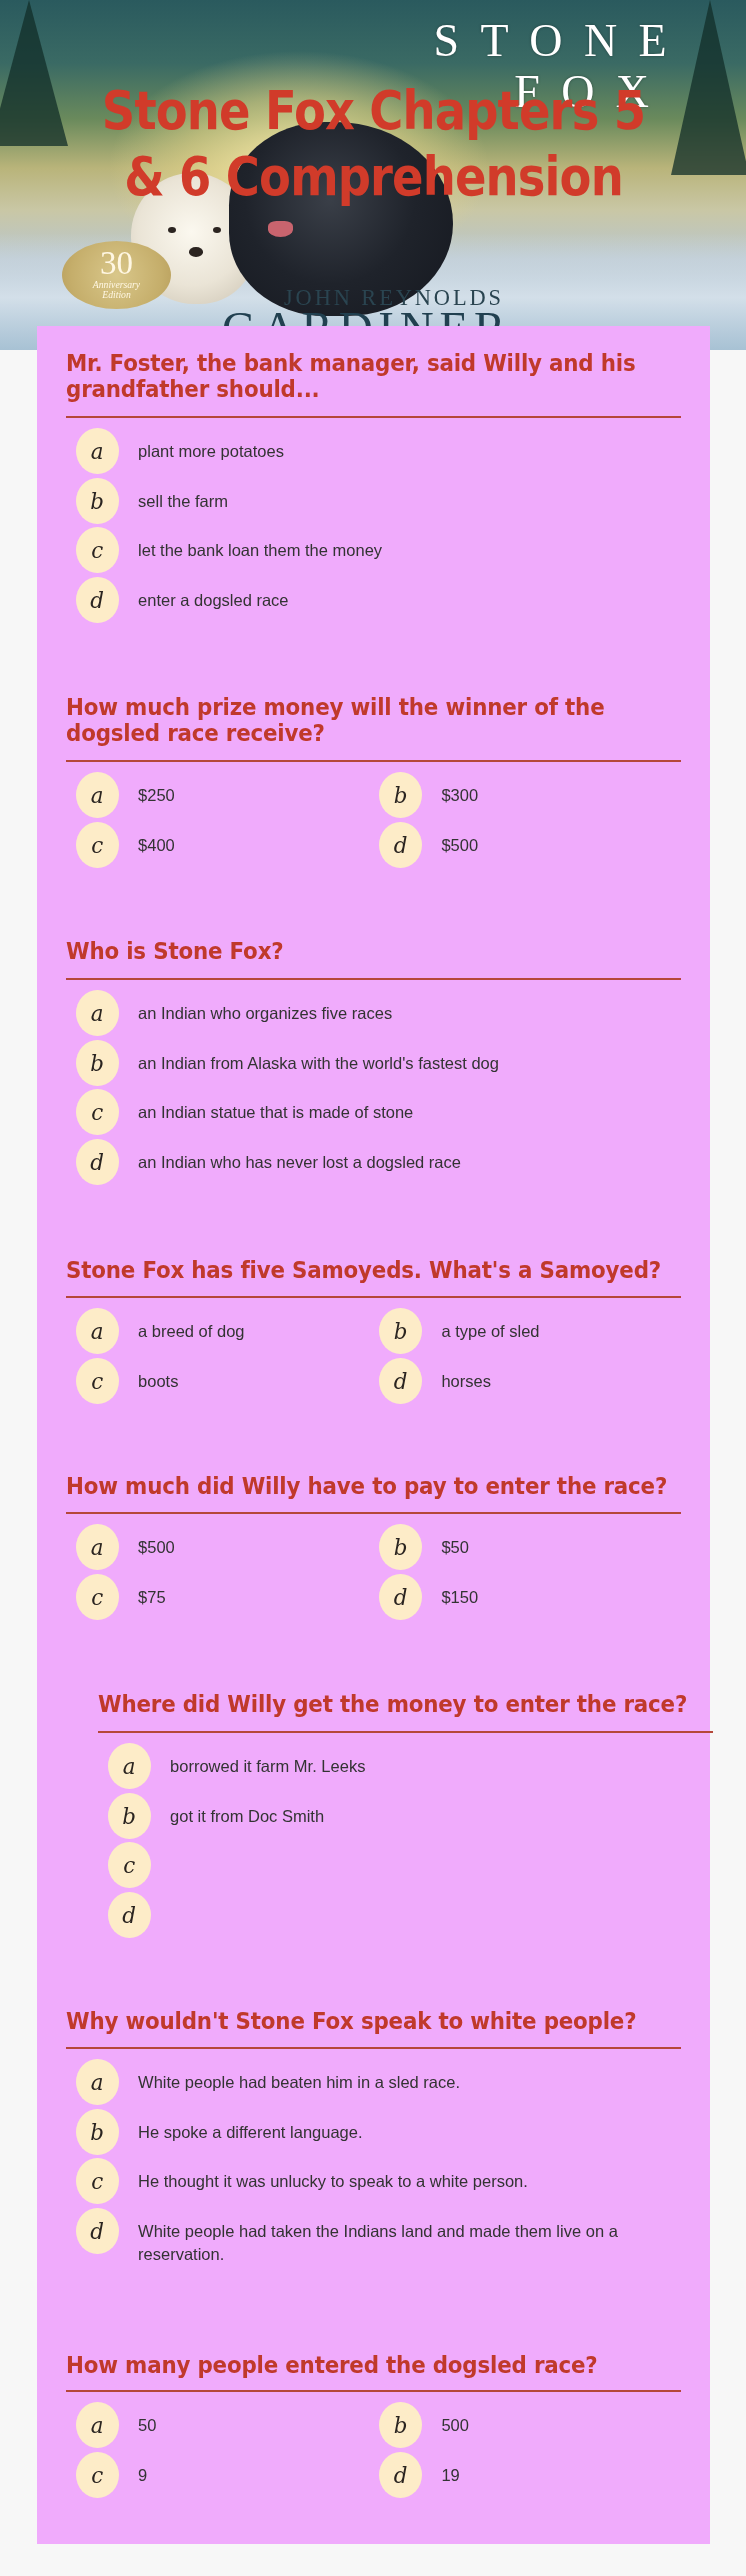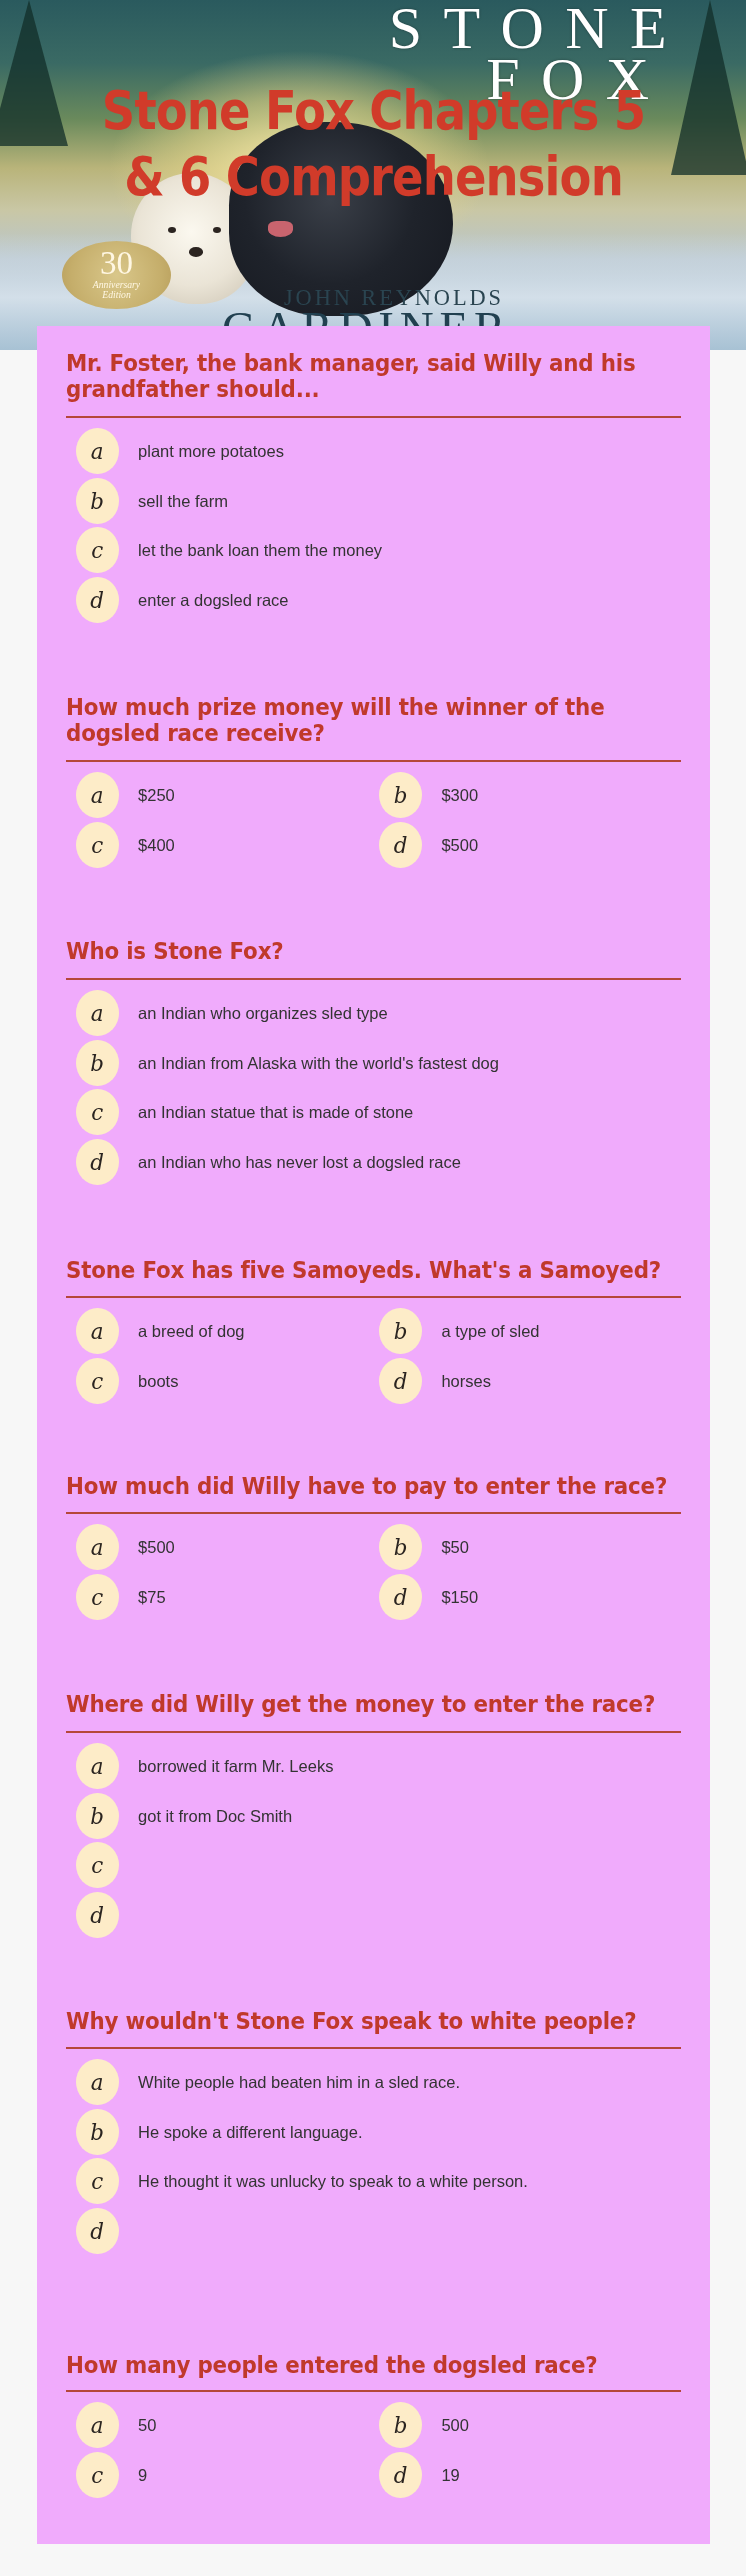--- a/index.html
+++ b/index.html
@@ -25,23 +25,23 @@
   .banner .tree {
     position: absolute; top: 0; width: 0; height: 0;
     border-left: 39px solid transparent; border-right: 39px solid transparent;
     border-bottom: 146px solid rgba(18,46,40,0.75);
   }
   .banner .snow {
     position: absolute; left: 0; right: 0; bottom: 0; height: 117px;
     background: linear-gradient(180deg, rgba(230,236,242,0) 0%, rgba(222,232,240,0.8) 55%, rgba(170,196,214,0.9) 100%);
   }
   .cover-title {
-    position: absolute; left: 163px; top: 3px; width: 525px;
+    position: absolute; left: 163px; top: 15px; width: 525px;
     font-family: "Liberation Serif", serif;
-    color: #ffffff; font-size: 60px; letter-spacing: 21.4px; line-height: 51px;
+    color: #ffffff; font-size: 46px; letter-spacing: 21.4px; line-height: 51px;
     text-shadow: 0 0 2.9px rgba(0,0,0,0.35);
     text-align: right;
   }
   .cover-title .line2 { display: block; padding-right: 17.5px; }
   .dog-white {
     position: absolute; left: 131px; top: 173px; width: 126px; height: 131px;
     border-radius: 48% 52% 45% 50%;
     background: radial-gradient(circle at 48% 45%, #fbf8ef 0%, #eae4d6 55%, #c9c1b0 100%);
   }
   .dog-white .eye { position: absolute; width: 7.8px; height: 5.8px; background: #2b2420; border-radius: 50%; top: 54px; }
@@ -196,21 +196,21 @@
       </div>
     </div>
   </div>
 
   <div class="question" style="top:612px;">
     <div class="q-heading">Who is Stone Fox?</div>
     <div class="q-divider" style="top:40px;"></div>
     <div class="options" style="top:52px;">
       <div class="option" style="left:9.7px; top:0px;">
         <div class="opt-circle">a</div>
-        <div class="opt-text">an Indian who organizes sled type</div>
+        <div class="opt-text">an Indian who organizes five races</div>
       </div>
       <div class="option" style="left:9.7px; top:50px;">
         <div class="opt-circle">b</div>
         <div class="opt-text">an Indian from Alaska with the world's fastest dog</div>
       </div>
       <div class="option" style="left:9.7px; top:99px;">
         <div class="opt-circle">c</div>
         <div class="opt-text">an Indian statue that is made of stone</div>
       </div>
       <div class="option" style="left:9.7px; top:149px;">
@@ -259,21 +259,21 @@
         <div class="opt-circle">c</div>
         <div class="opt-text">$75</div>
       </div>
       <div class="option" style="left:313px; top:50px;">
         <div class="opt-circle">d</div>
         <div class="opt-text">$150</div>
       </div>
     </div>
   </div>
 
-  <div class="question" style="top:1365px;">
+  <div class="question" style="top:1365px;margin-left:32px;">
     <div class="q-heading">Where did Willy get the money to enter the race?</div>
     <div class="q-divider" style="top:40px;"></div>
     <div class="options" style="top:52px;">
       <div class="option" style="left:9.7px; top:0px;">
         <div class="opt-circle">a</div>
         <div class="opt-text">borrowed it farm Mr. Leeks</div>
       </div>
       <div class="option" style="left:9.7px; top:50px;">
         <div class="opt-circle">b</div>
         <div class="opt-text">got it from Doc Smith</div>
@@ -298,20 +298,21 @@
       <div class="option" style="left:9.7px; top:50px;">
         <div class="opt-circle">b</div>
         <div class="opt-text">He spoke a different language.</div>
       </div>
       <div class="option" style="left:9.7px; top:99px;">
         <div class="opt-circle">c</div>
         <div class="opt-text">He thought it was unlucky to speak to a white person.</div>
       </div>
       <div class="option" style="left:9.7px; top:149px;">
         <div class="opt-circle">d</div>
+        <div class="opt-text">White people had taken the Indians land and made them live on a reservation.</div>
       </div>
     </div>
   </div>
 
   <div class="question" style="top:2026px;">
     <div class="q-heading">How many people entered the dogsled race?</div>
     <div class="q-divider" style="top:38px;"></div>
     <div class="options grid" style="top:50px;">
       <div class="option" style="left:9.7px; top:0px;">
         <div class="opt-circle">a</div>

